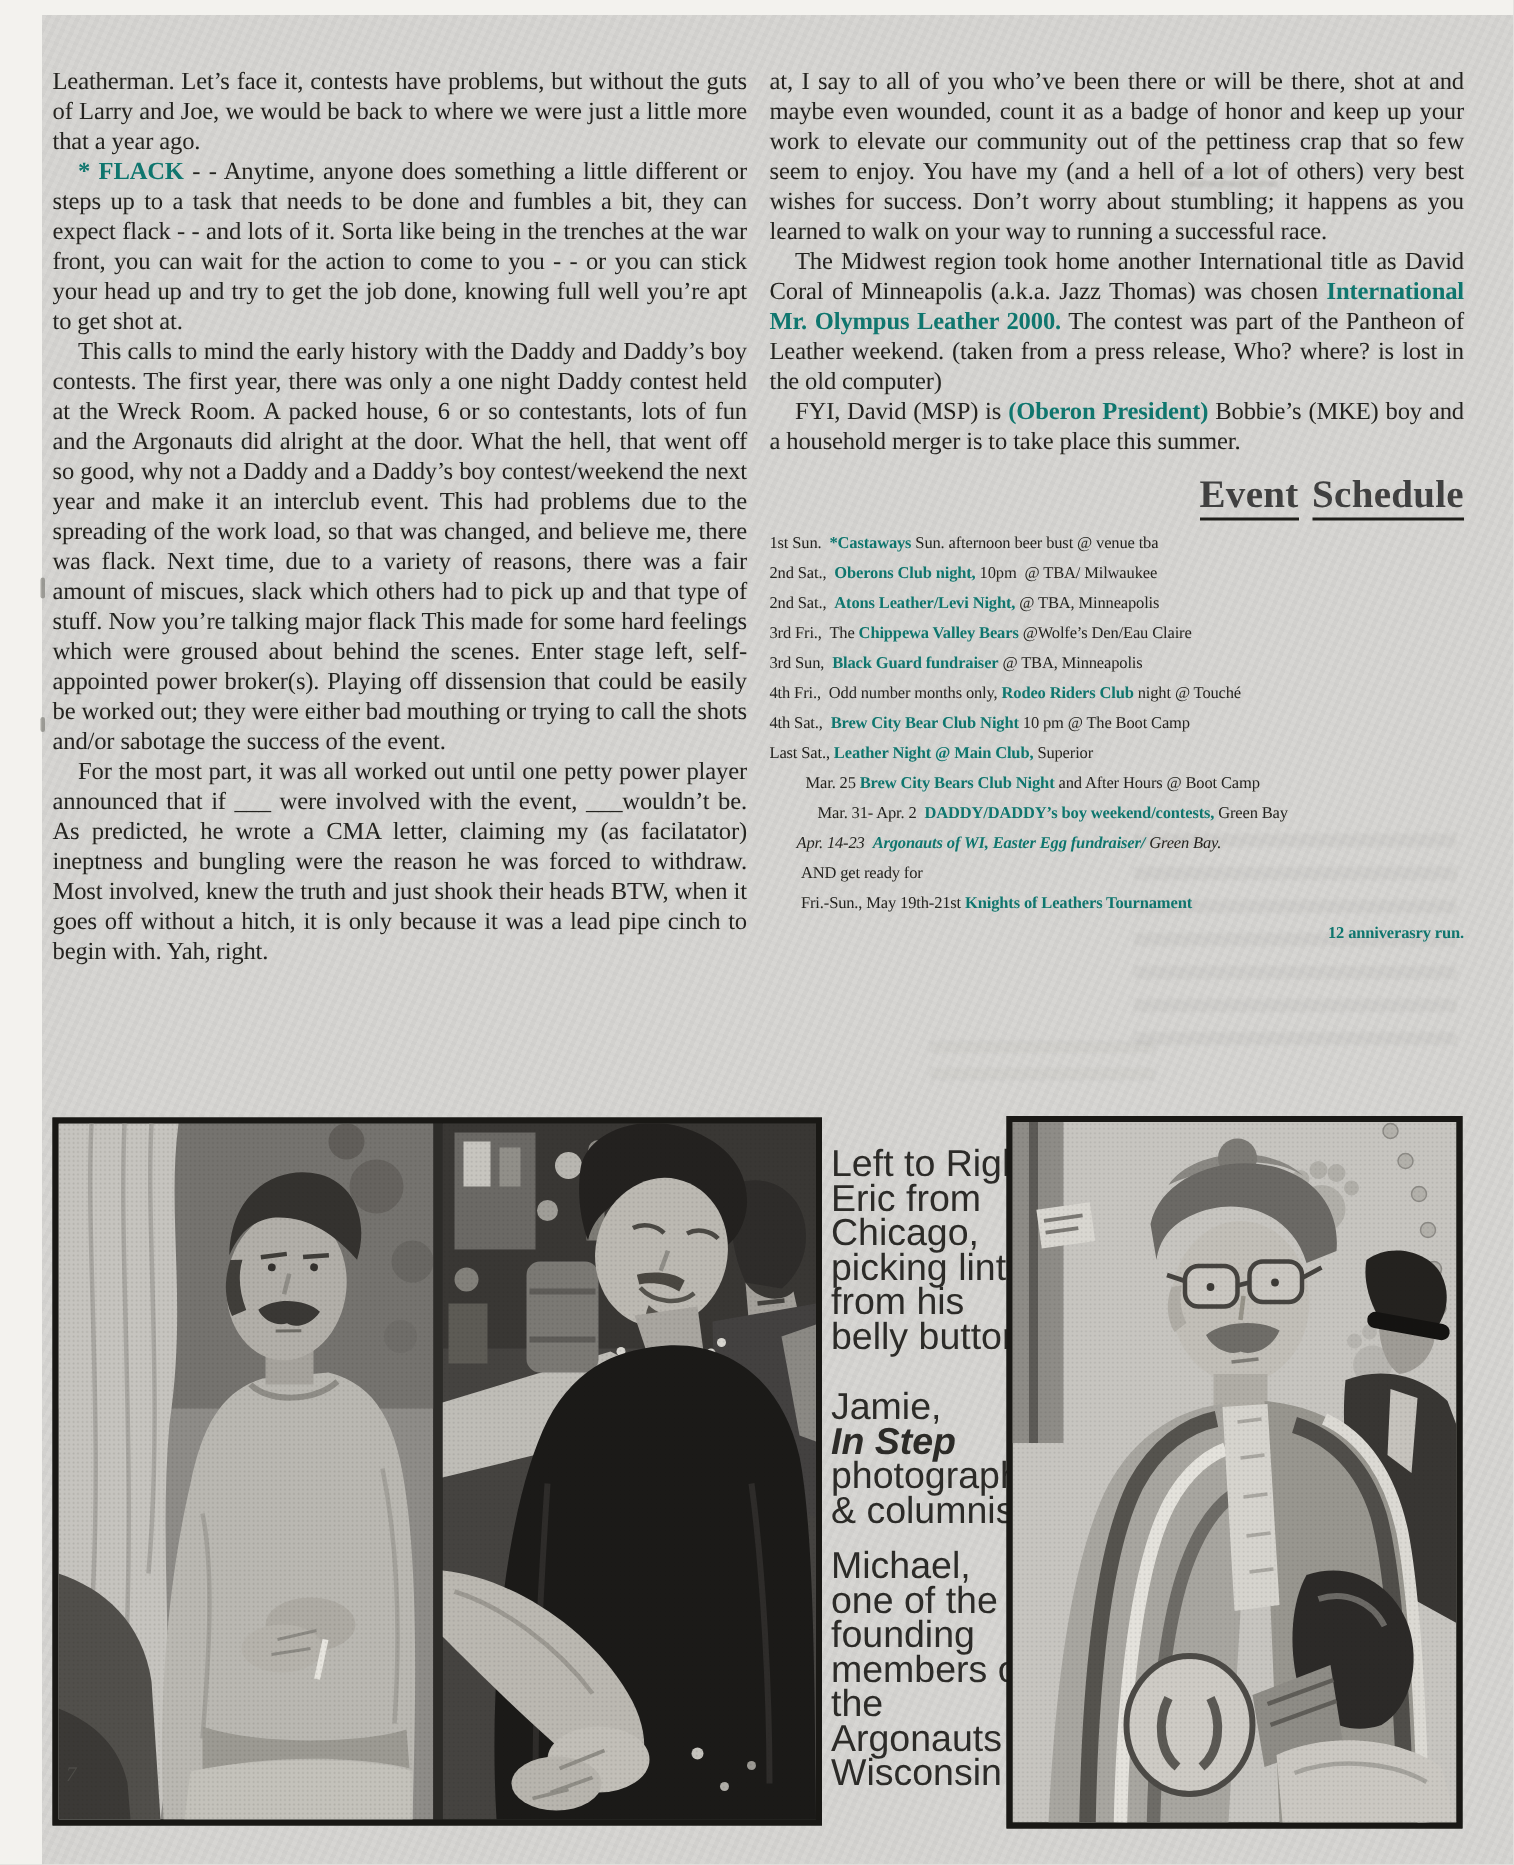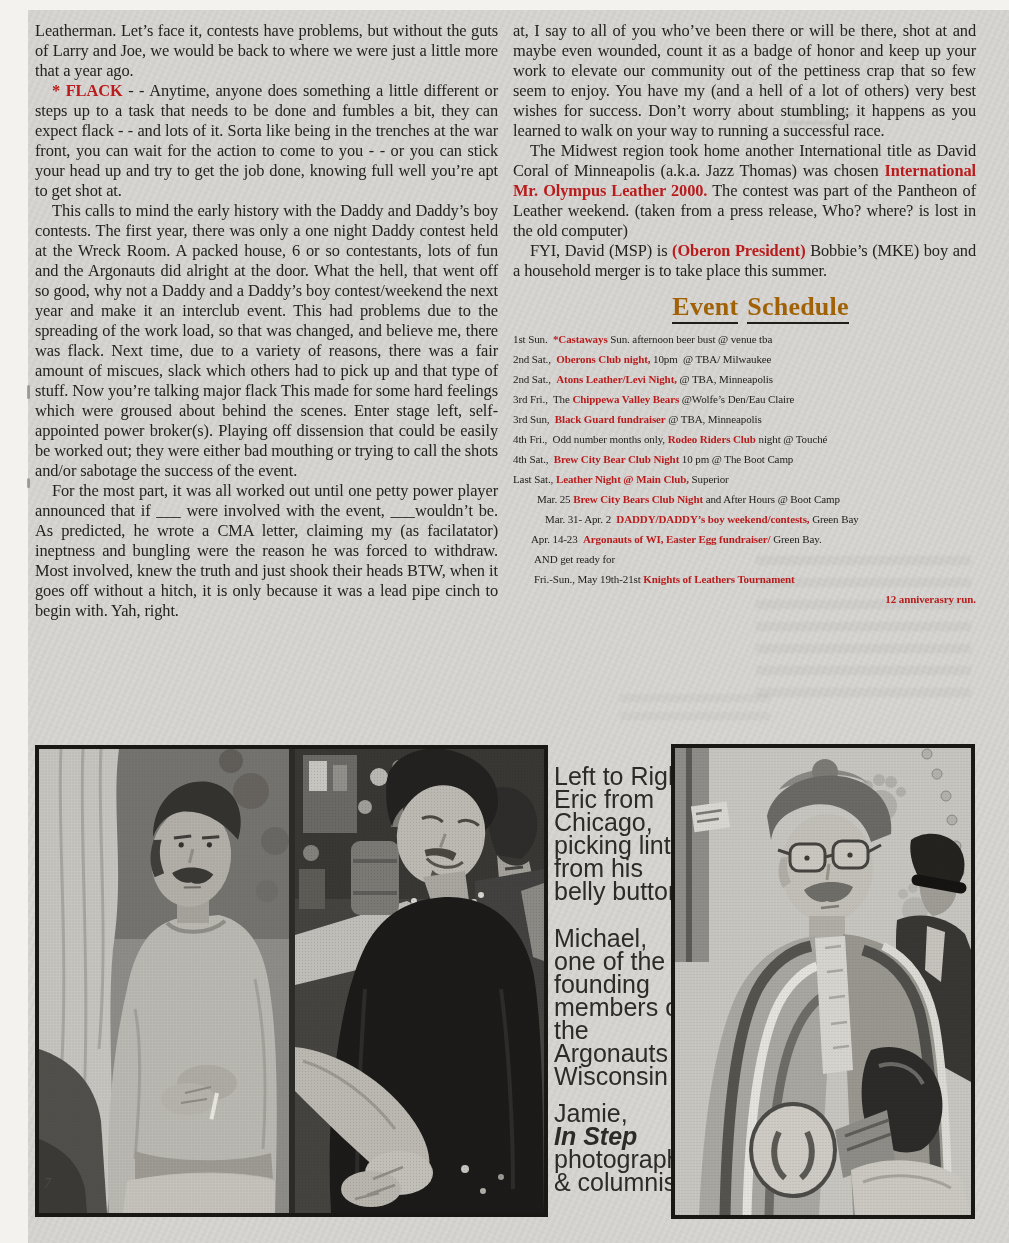--- a/index.html
+++ b/index.html
@@ -11,45 +11,45 @@
     overflow:hidden;
   }
   .page{
     position:absolute;left:28px;top:10px;width:981px;height:1233px;
     background-color:#d6d5d2;
     background-image:
       repeating-linear-gradient(115deg, rgba(255,255,255,.03) 0 3px, rgba(0,0,0,.018) 3px 6px),
       repeating-linear-gradient(23deg, rgba(0,0,0,.012) 0 2px, transparent 2px 5px);
   }
   .col{
-    position:absolute;top:21px;width:463px;
+    position:absolute;top:44px;width:463px;
     font-size:16.4px;line-height:20px;color:#24231f;
     text-align:justify;letter-spacing:-0.1px;
   }
   .col-left{left:35px;}
   .col-right{left:513px;}
   p.para{margin:0;}
   p.para.ind{text-indent:17px;}
-  .b{font-weight:bold;color:#b91c1c;}
+  .b{font-weight:bold;color:#0f766e;}
   .bi{font-weight:bold;font-style:italic;}
   .schedule-title{
     margin:11px 0 7px 32px;
-    font-size:26px;line-height:30px;font-weight:bold;color:#a16207;
-    text-align:center;letter-spacing:.2px;
+    font-size:26px;line-height:30px;font-weight:bold;color:#404040;
+    text-align:right;letter-spacing:.2px;
   }
   .schedule-title .uw{
     border-bottom:2.5px solid #1f1e1a;padding-bottom:1px;
   }
   .schedule-title .uw + .uw{margin-left:9px;}
   .schedule{font-size:11px;line-height:20px;color:#24231f;text-align:left;}
   .sch{margin:0;white-space:pre-wrap;}
   .ind-a{text-indent:24px;}
   .ind-b{text-indent:32px;}
   .ind-c{text-indent:38px;}
-  .ind-d{text-indent:18px;}
+  .ind-d{text-indent:18px;font-style:italic;}
   .ind-e{text-indent:21px;}
   .ctr{text-align:right;margin-left:56px;white-space:normal;}
   
   .photo-frame{
     position:absolute;background:#23221f;border:4px solid #191815;box-sizing:border-box;
   }
   .frame-left{left:35px;top:745px;width:513px;height:472px;}
   .frame-right{left:671px;top:744px;width:304px;height:475px;}
   .frame-left svg,.frame-right svg{position:absolute;top:0;display:block;}
   #photoA{left:0;}
@@ -232,33 +232,33 @@
 <div class="captions">
     <div class="cap-group">
       <div class="cap-line"><span>Left to Right</span></div>
       <div class="cap-line"><span>Eric from</span></div>
       <div class="cap-line"><span>Chicago,</span></div>
       <div class="cap-line"><span>picking lint</span></div>
       <div class="cap-line"><span>from his</span></div>
       <div class="cap-line"><span>belly button!</span></div>
     </div>
     <div class="cap-group">
+      <div class="cap-line"><span>Jamie,</span></div>
+      <div class="cap-line"><span class="bi">In Step</span></div>
+      <div class="cap-line"><span>photographer</span></div>
+      <div class="cap-line"><span>&amp; columnist</span></div>
+    </div>
+    <div class="cap-group">
       <div class="cap-line"><span>Michael,</span></div>
       <div class="cap-line"><span>one of the</span></div>
       <div class="cap-line"><span>founding</span></div>
       <div class="cap-line"><span>members of</span></div>
       <div class="cap-line"><span>the</span></div>
       <div class="cap-line"><span>Argonauts of</span></div>
       <div class="cap-line"><span>Wisconsin</span></div>
-    </div>
-    <div class="cap-group">
-      <div class="cap-line"><span>Jamie,</span></div>
-      <div class="cap-line"><span class="bi">In Step</span></div>
-      <div class="cap-line"><span>photographer</span></div>
-      <div class="cap-line"><span>&amp; columnist</span></div>
     </div>
   </div>
 
 <div class="photo-frame frame-right">
   <svg width="296" height="467" viewBox="0 0 296 467">
     <defs>
       <pattern id="htC" width="3" height="3" patternUnits="userSpaceOnUse">
           <circle cx="1" cy="1.5" r="0.65" fill="#151410" opacity="0.11"></circle>
         </pattern>
     </defs>

